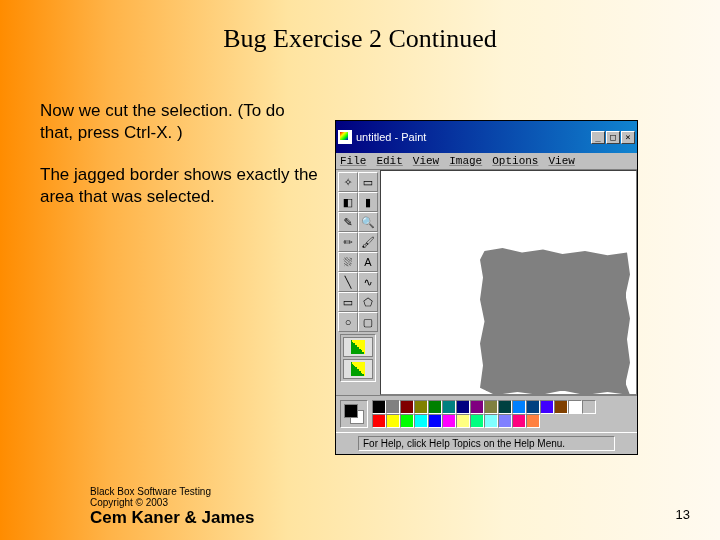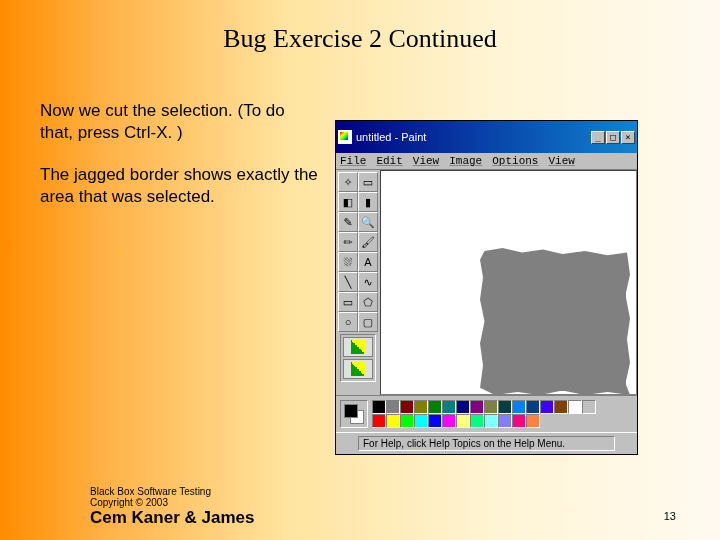--- a/index.html
+++ b/index.html
@@ -228,23 +228,23 @@
     display: flex;
     align-items: baseline;
     padding: 0 40px;
     flex-direction: column;
   }
   .footer-left { font-size: 10px; color: #000; }
   .footer-mid { font-size: 10px; color: #000; margin-left: 50px; }
   .footer-authors { font-size: 17px; font-weight: bold; color: #000000; margin-left: 30px; }
   .footer-page {
     position: absolute;
-    right: 44px;
+    right: 30px;
     bottom: 18px;
-    font-size: 11px;
+    font-size: 13px;
     color: #000;
   }
 </style>
 </head>
 <body>
 
 <h1 class="slide-title">Bug Exercise 2 Continued</h1>
 
 <div class="content-area">
   <p class="para1">Now we cut the selection. (To do that, press Ctrl-X. )</p>

